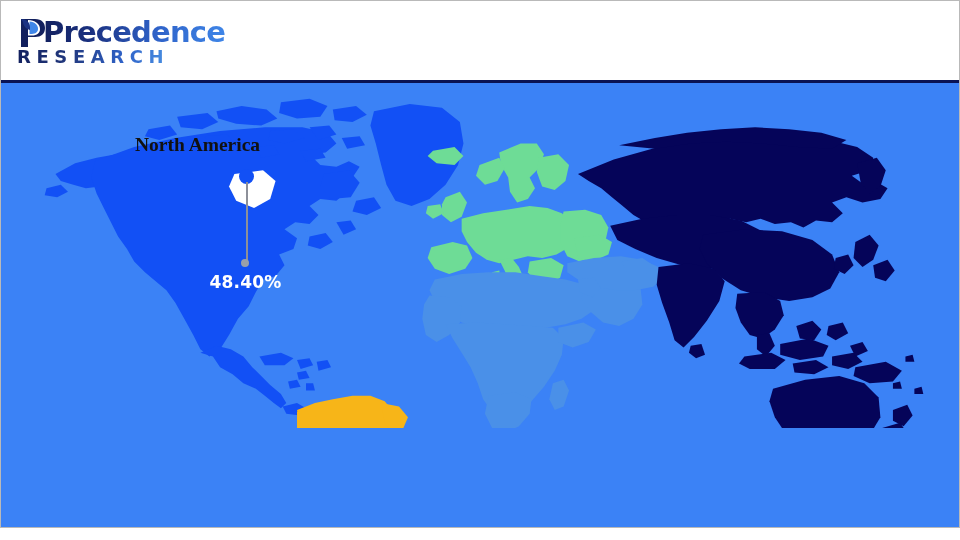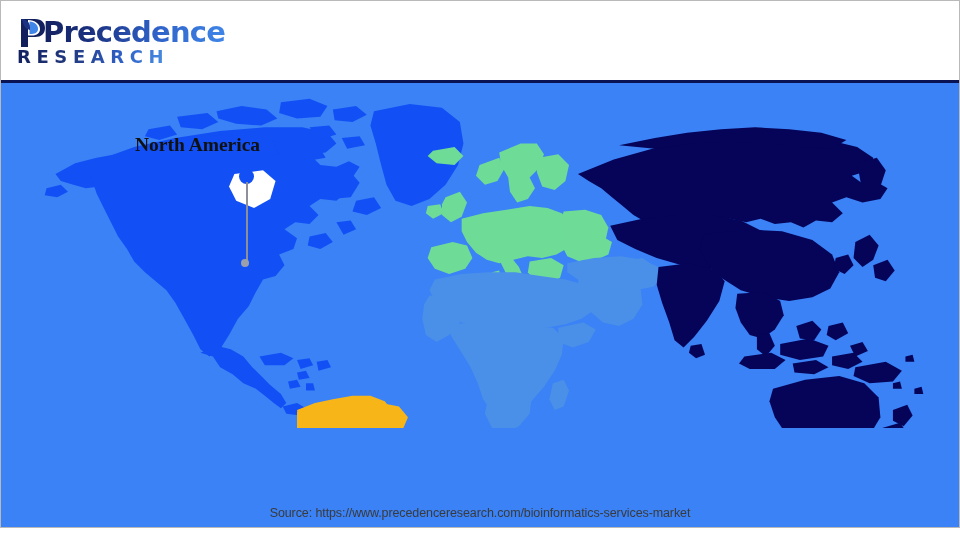--- a/index.html
+++ b/index.html
@@ -380,18 +380,18 @@
         <path d="M976,336 L984,334 L986,342 L976,342 Z"></path>
         <path d="M966,300 L974,298 L976,306 L966,306 Z"></path>
       </g>
     </svg>
 
     <div class="callout">
       <div class="callout-label">North America</div>
       <div class="pin-head"></div>
       <div class="pin-stem"></div>
       <div class="pin-foot"></div>
+      <div class="pin-value">48.40%</div>
     </div>
   </div>
 
-  <div class="source">Source: https://www.precedenceresearch.com/bioinformatics-services-market</div>
 
 </div>
 
 </body></html>

